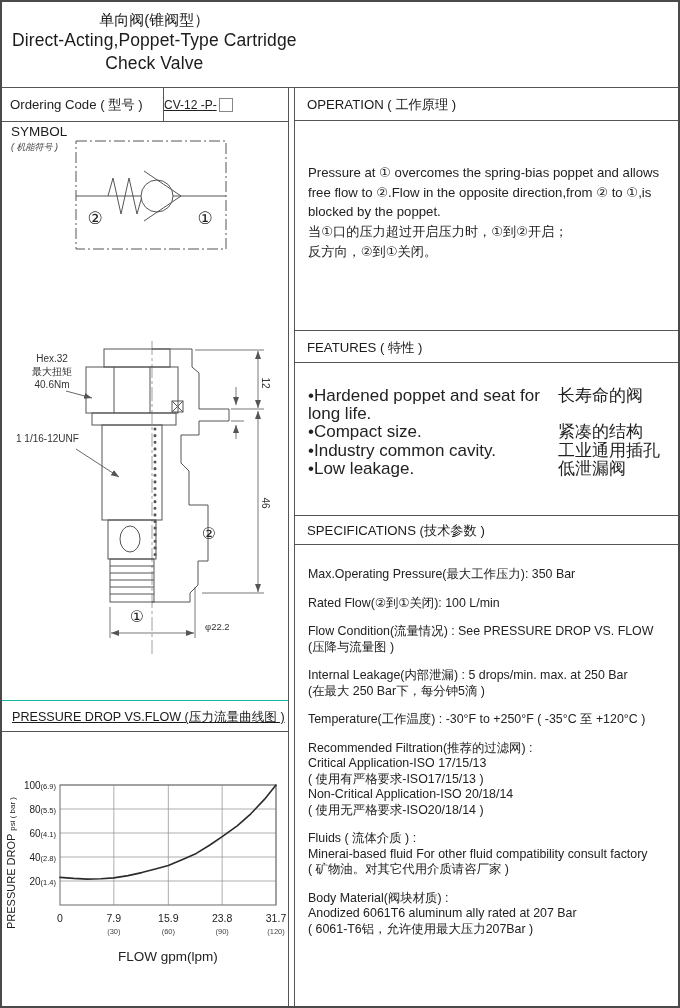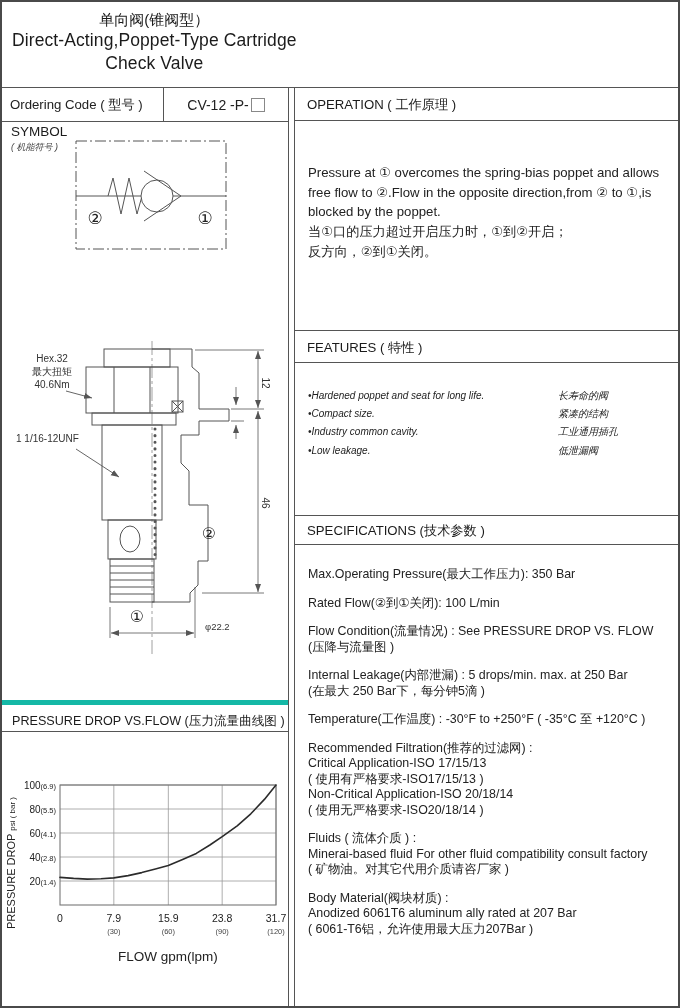--- a/index.html
+++ b/index.html
@@ -11,35 +11,35 @@
   .abs{position:absolute;}
   .divider-h{position:absolute;height:1px;background:#555;}
   .divider-v{position:absolute;width:1px;background:#555;}
   
   .title-block{left:10px;top:8px;line-height:1.28;text-align:center;}
   .title-zh{font-size:15px;color:#1b1b1b;}
   .title-en{font-size:17.5px;color:#1b1b1b;letter-spacing:.1px;}
   
   .ordering-row{left:0;top:86px;width:286px;height:33px;border-bottom:1px solid #555;display:flex;}
   .ordering-label{width:153px;border-right:1px solid #555;display:flex;align-items:center;padding-left:8px;font-size:13.2px;}
-  .ordering-code{flex:1;display:flex;align-items:center;justify-content:center;font-size:14px;}
+  .ordering-code{flex:1;display:flex;align-items:center;font-size:12px;text-decoration:underline;}
   .code-box{display:inline-block;width:12px;height:12px;border:1px solid #888;margin-left:2px;vertical-align:-1px;}
   
   .symbol-heading{left:9px;top:122px;font-size:13.5px;color:#1b1b1b;}
   .symbol-heading-zh{left:9px;top:139px;font-size:9px;color:#444;font-style:italic;}
   
-  .pd-header{left:0;top:698px;width:286px;height:32px;border-top:5px solid #14b8a6;border-bottom:1px solid #555;
-    line-height:32px;padding-left:10px;font-size:12.6px;box-sizing:border-box;color:#1b1b1b;}
+  .pd-header{left:0;top:698px;width:286px;height:32px;border-top:1px solid #14b8a6;border-bottom:1px solid #555;
+    line-height:32px;padding-left:10px;font-size:12.6px;box-sizing:border-box;color:#1b1b1b;text-decoration:underline;}
   
   .right-sec{left:293px;width:383px;}
   .sec-header{height:33px;line-height:33px;border-bottom:1px solid #555;padding-left:12px;font-size:13.2px;color:#1b1b1b;box-sizing:border-box;}
   .sec-header.bordered-top{border-top:1px solid #555;}
   .op-content{padding:42px 12px 0 13px;font-size:13.2px;line-height:19.5px;}
   .op-zh{line-height:20px;}
-  .features-content{padding:24px 16px 0 13px;font-size:10px;font-style:italic;}
+  .features-content{padding:24px 16px 0 13px;font-size:17px;}
   .feature-row{display:grid;grid-template-columns:250px 1fr;line-height:18.2px;}
   .specs-content{padding:22px 10px 0 13px;font-size:12.4px;}
   .spec-item{margin-bottom:13px;line-height:15.5px;}
   svg text{font-family:"Liberation Sans","DejaVu Sans",sans-serif;}
 </style>
 </head>
 <body>
 
 <div class="page">
 

